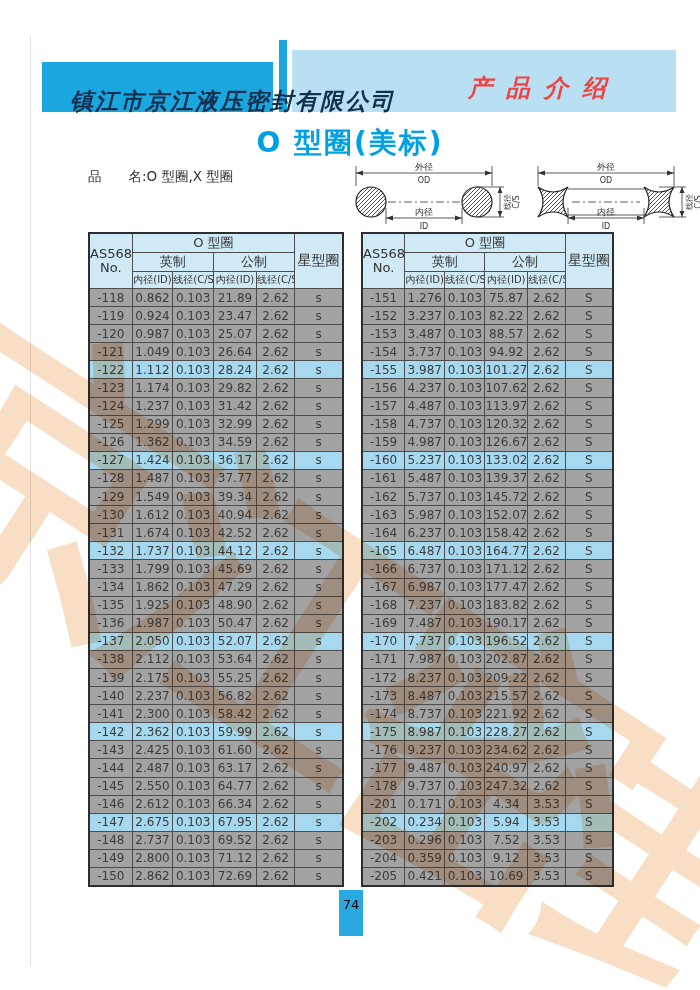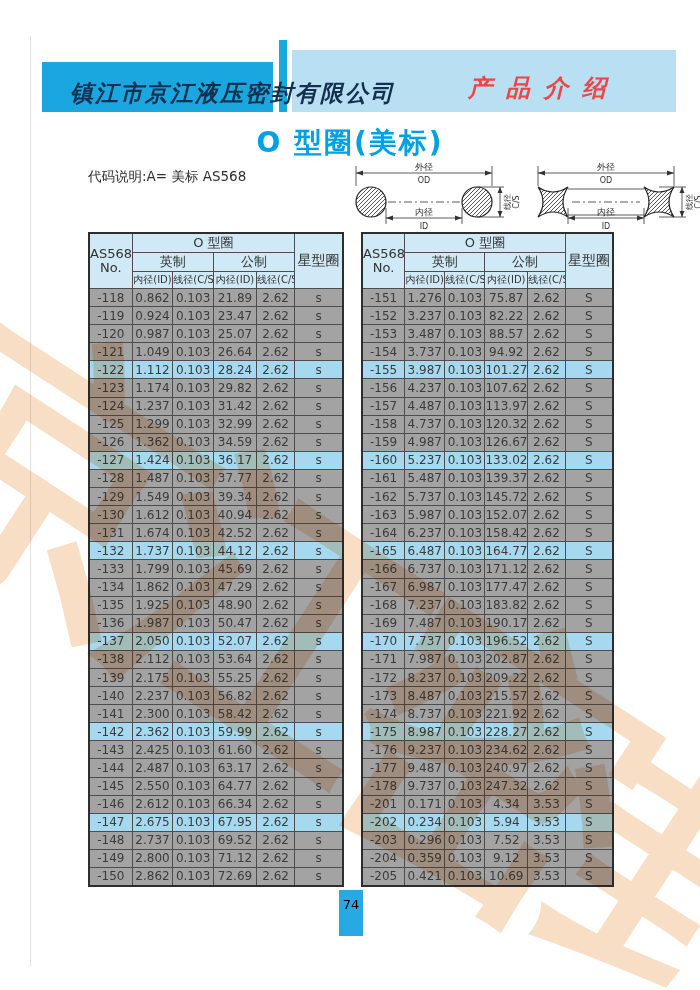--- a/index.html
+++ b/index.html
@@ -7,21 +7,21 @@
     width:700px;height:990px;position:relative;overflow:hidden;
     background:#ffffff;
     font-family:"DejaVu Sans","Liberation Sans",sans-serif;
   }
   .page-edge{position:absolute;left:30px;top:36px;width:1px;height:930px;background:#e3e1df;}
   
   .company-bar{position:absolute;left:42px;top:62px;width:231px;height:50px;background:#1aa7e0;}
   .header-stripe{position:absolute;left:279px;top:40px;width:8px;height:72px;background:#1aa7e0;}
   .section-bar{position:absolute;left:292px;top:50px;width:384px;height:62px;background:#b9e0f2;}
   .company-name{
-    position:absolute;left:70px;top:78px;width:360px;z-index:2;
+    position:absolute;left:70px;top:86px;width:360px;z-index:2;
     font-size:23px;font-weight:bold;letter-spacing:2px;color:#13304f;
     font-family:"DejaVu Serif","Liberation Serif",serif;font-style:italic;
   }
   .section-title{
     position:absolute;left:468px;top:72px;z-index:2;
     font-size:24px;font-weight:bold;letter-spacing:14px;color:#ef4444;
     font-family:"DejaVu Serif","Liberation Serif",serif;font-style:italic;
   }
   
   .page-title{
@@ -70,21 +70,21 @@
 
 <div class="company-bar"></div>
 <div class="header-stripe"></div>
 <div class="section-bar"></div>
 <div class="company-name">镇江市京江液压密封有限公司</div>
 <div class="section-title">产品介绍</div>
 
 <div class="page-title">O 型圈(美标)</div>
 
 <div class="info-block">
-  <div>代码说明:A= 美标 AS568</div>
+  <div>品　　名:O 型圈,X 型圈</div>
 </div>
 
 <svg class="diag" style="left:344px;top:160px;" width="178" height="72" viewBox="0 0 178 72">
   <defs>
     <pattern id="hatchA" patternUnits="userSpaceOnUse" width="4" height="4">
       <path d="M0,4 L4,0" stroke="#555" stroke-width="1"></path>
     </pattern>
   </defs>
 
   <line x1="12" y1="6" x2="12" y2="26" stroke="#333" stroke-width="0.8"></line>

